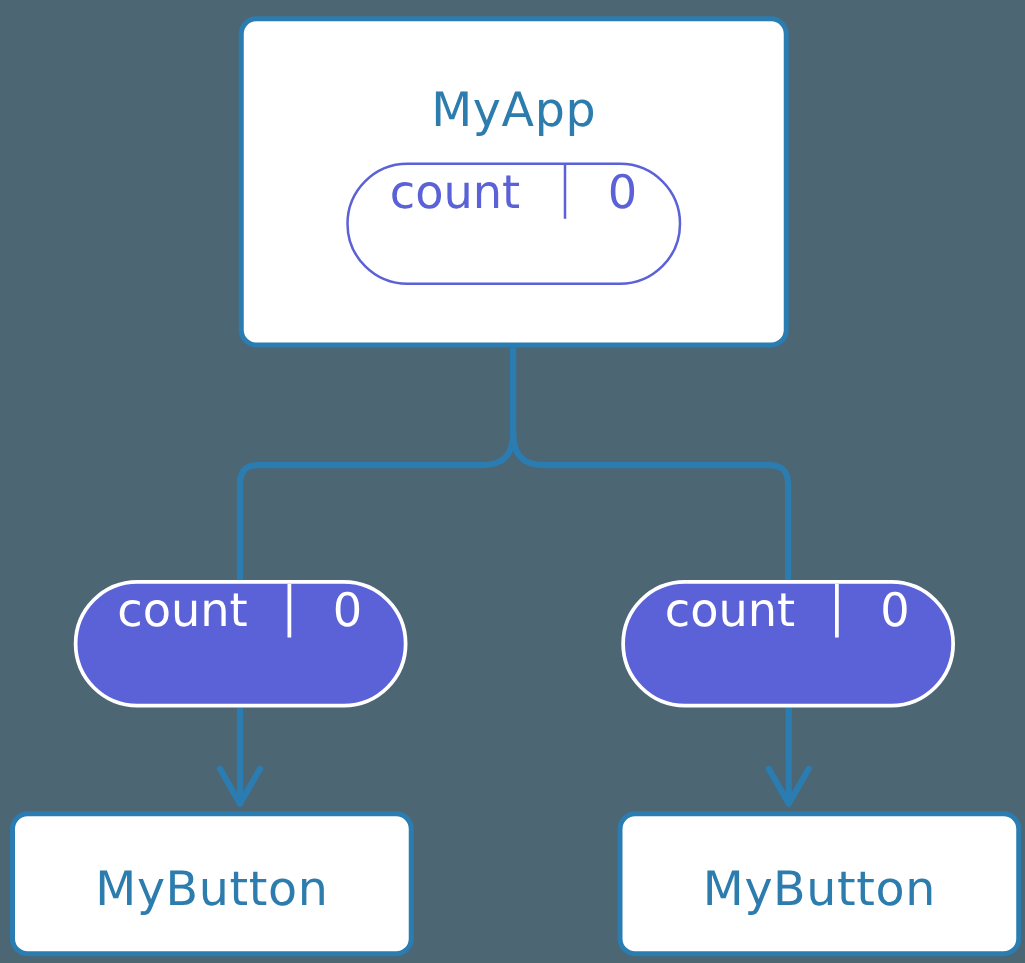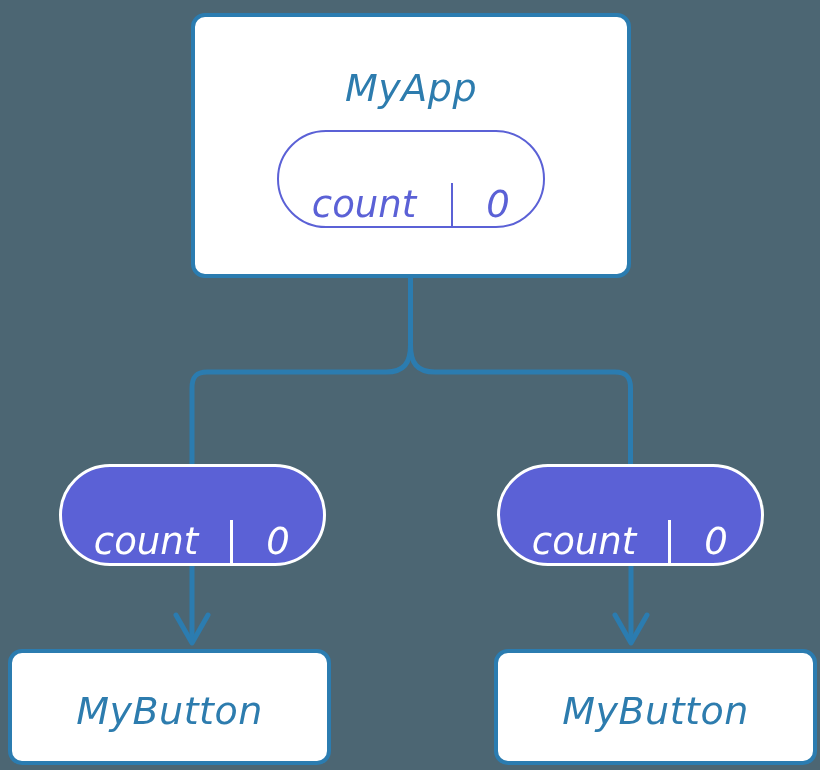--- a/index.html
+++ b/index.html
@@ -10,21 +10,20 @@
     width: 820px;
     height: 770px;
     background: #4c6673;
     font-family: "DejaVu Sans", sans-serif;
     overflow: hidden;
   }
   #stage {
     position: relative;
     width: 820px;
     height: 588px;
-    font-style: italic;
   }
   #connectors {
     position: absolute;
     left: 0;
     top: 0;
     width: 820px;
     height: 770px;
   }
 
   
@@ -69,21 +68,21 @@
   #box-mybutton-left .comp-title,
   #box-mybutton-right .comp-title {
     margin-top: 36px;
   }
 
   
   .pill {
     position: absolute;
     box-sizing: border-box;
     display: flex;
-    align-items: flex-end;
+    align-items: flex-start;
     border-radius: 999px;
     z-index: 3;
   }
   .pill .pill-key,
   .pill .pill-val {
     display: flex;
     align-items: center;
     justify-content: center;
     font-size: 37px;
     white-space: nowrap;

